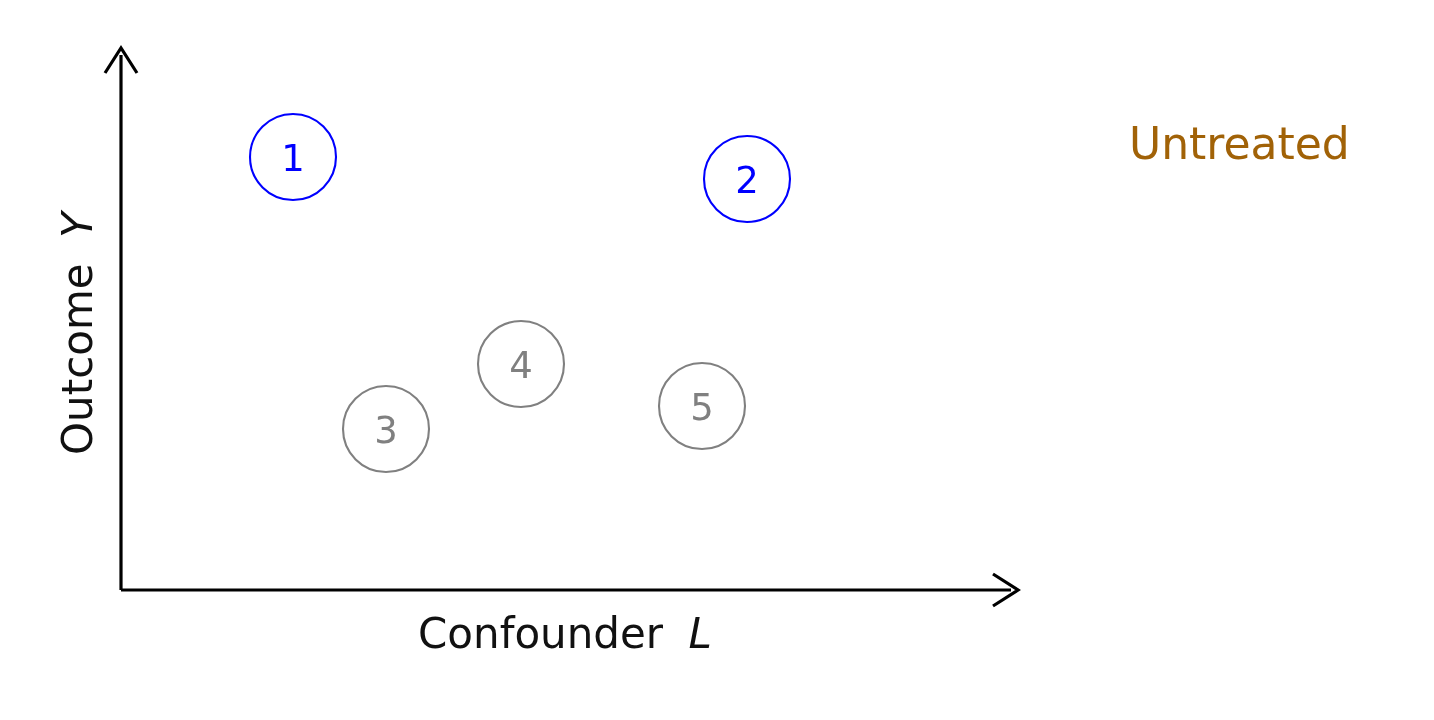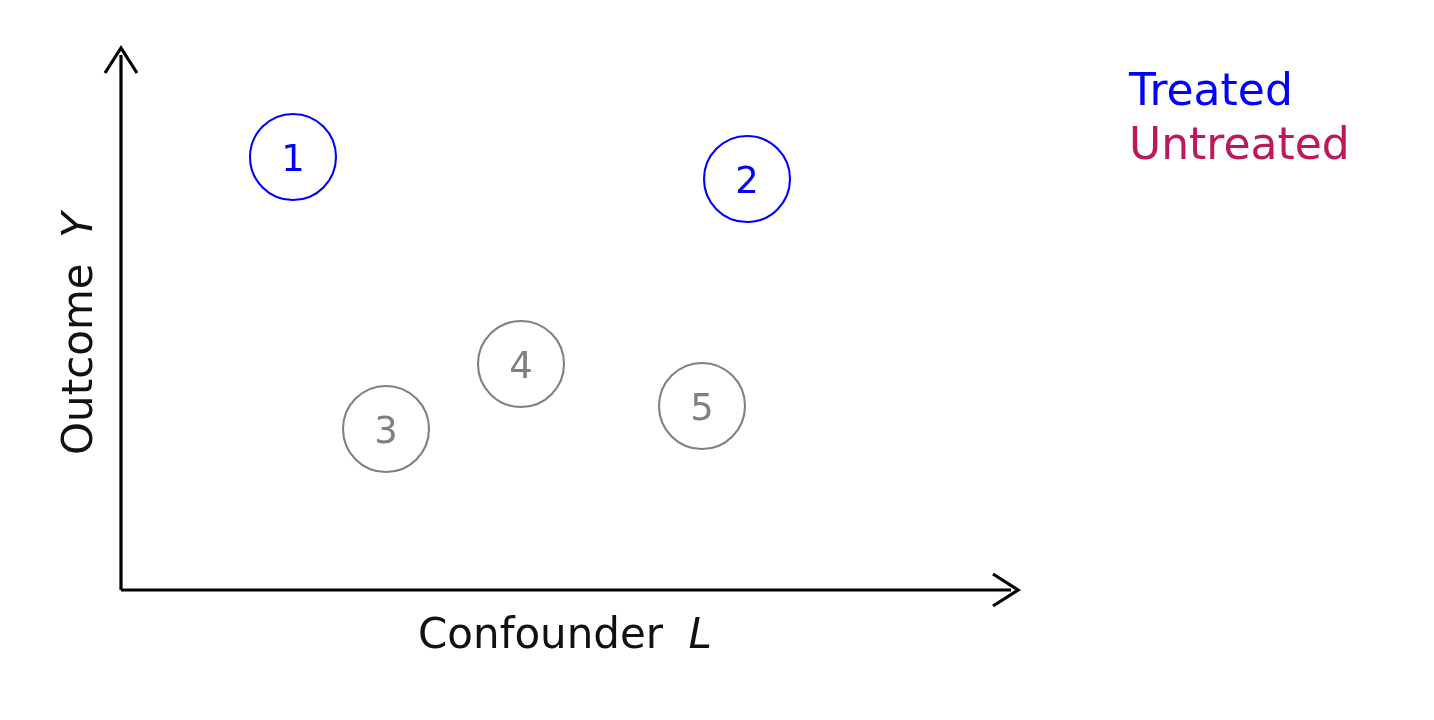--- a/index.html
+++ b/index.html
@@ -112,20 +112,17 @@
 
     <g>
       <text class="axis-label" x="0" y="0" transform="translate(92,455) rotate(-90)">
         <tspan>Outcome</tspan>
         <tspan class="axis-label-italic" dx="12">Y</tspan>
       </text>
     </g>
 
   </svg>
 
-  <div class="legend-entry" id="legend-treated" style="color: rgb(0, 0, 255);">
-    <span>Treated</span>
-  </div>
-  <div class="legend-entry" id="legend-untreated" style="color: #be185d;">
+  <div class="legend-entry" id="legend-untreated" style="color: #a16207;">
     <span>Untreated</span>
   </div>
 
 </div>
 
 </body></html>

